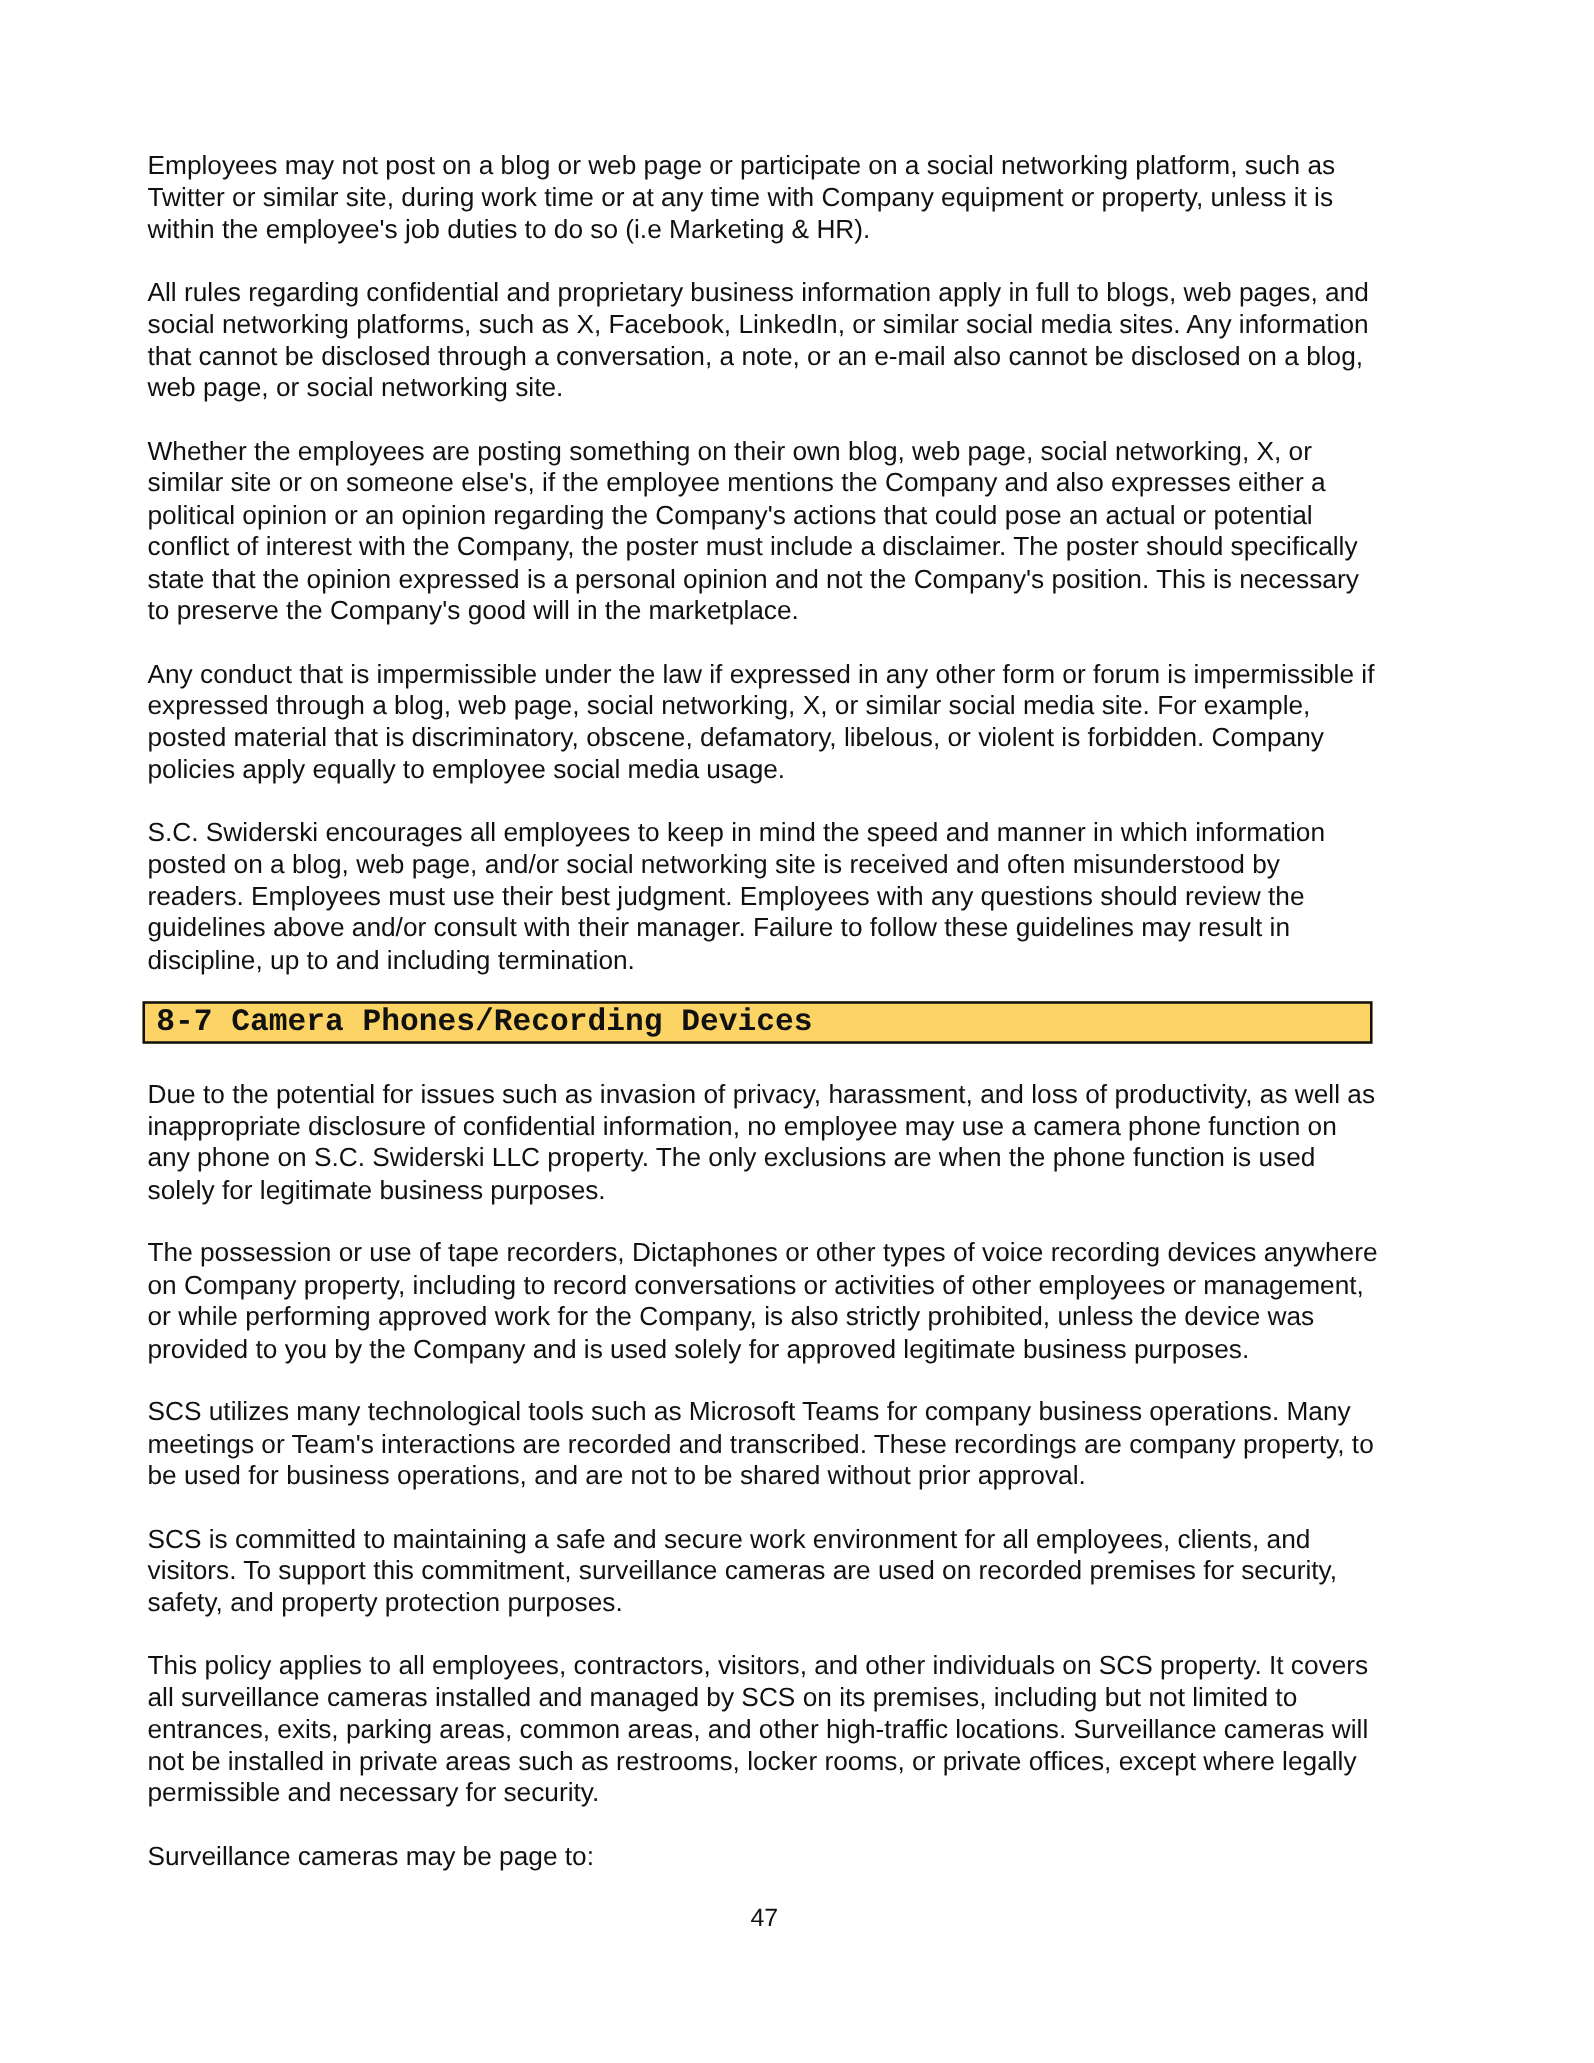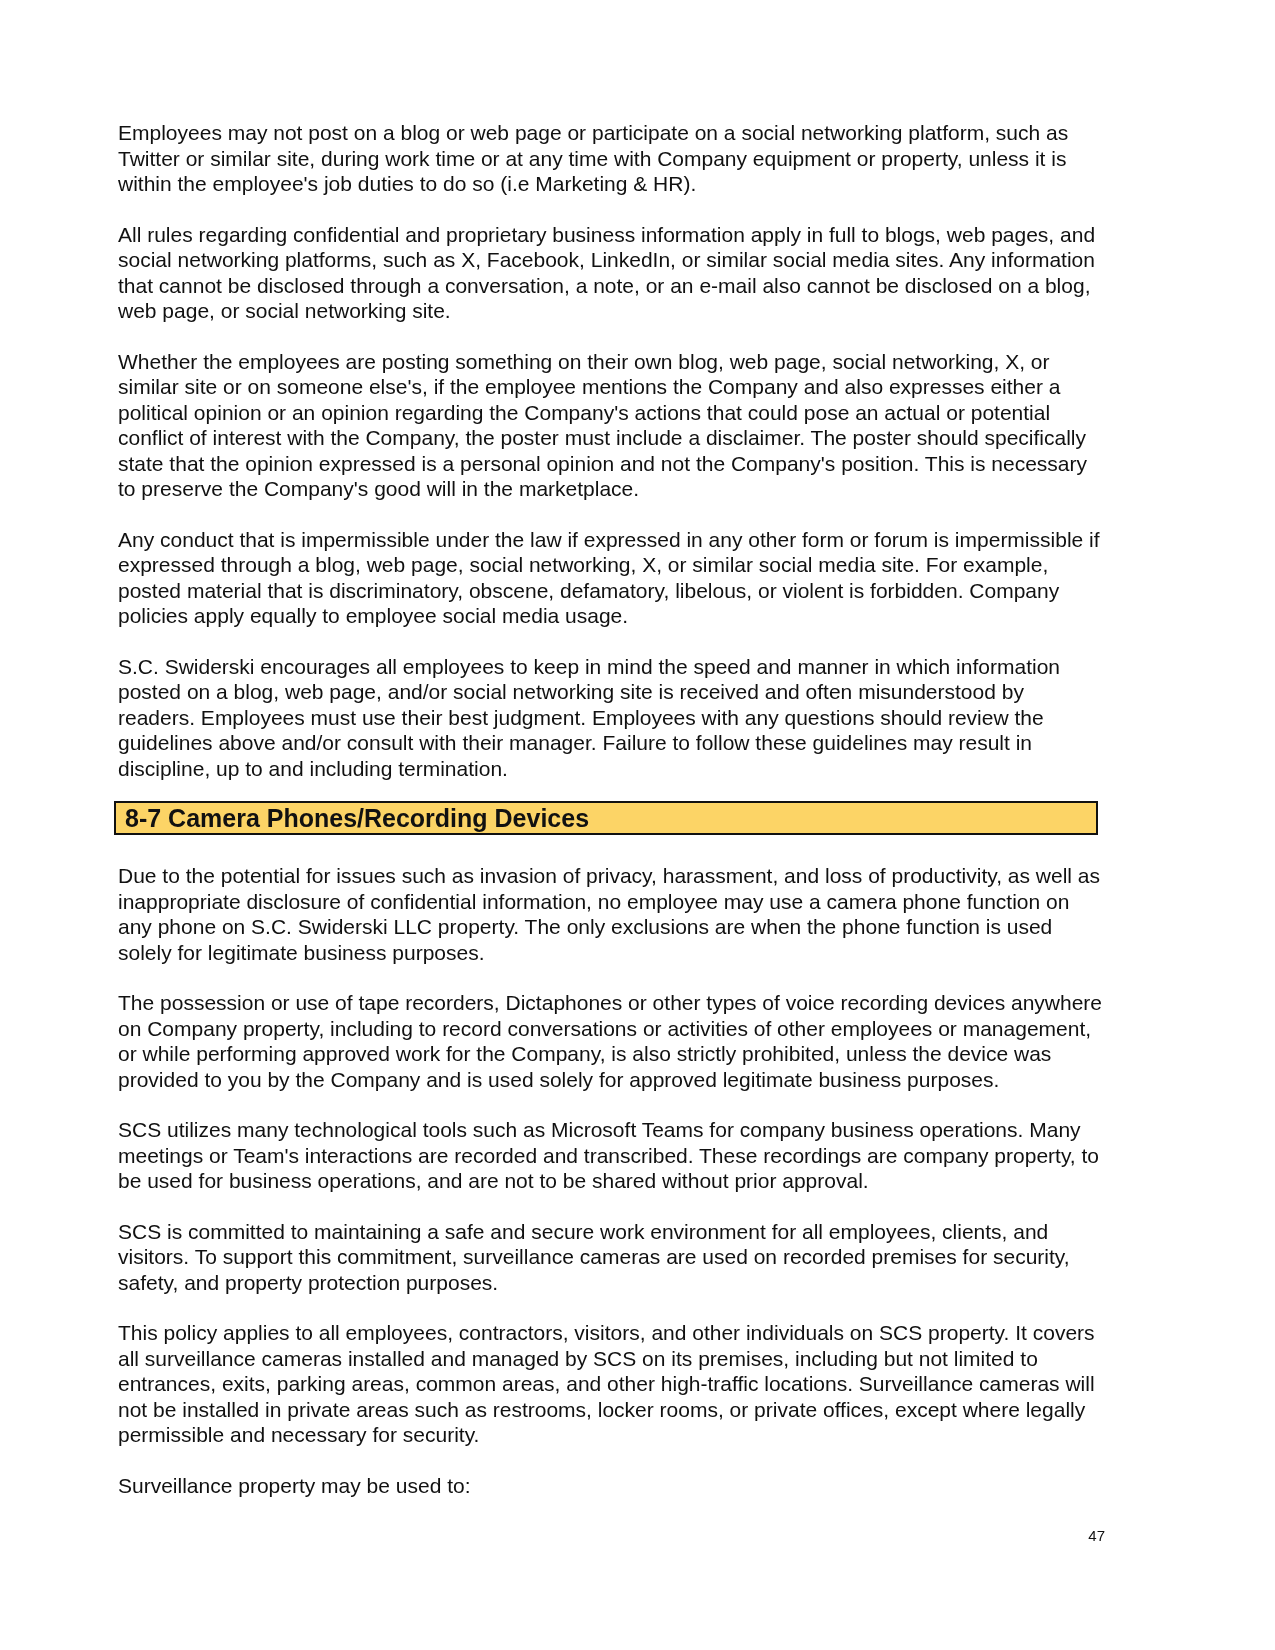--- a/index.html
+++ b/index.html
@@ -30,25 +30,26 @@
     margin: -5px 0 28px -4px;
     height: 34px;
     line-height: 30px;
     background: #fcd466;
     border: 2px solid #111111;
     font-size: 25px;
     font-weight: bold;
     padding: 0 0 0 9px;
     white-space: nowrap;
     overflow: hidden;
+    font-family: Liberation Mono, monospace;
   }
   .page-number {
     margin-top: 2px;
-    text-align: right;
-    font-size: 15px;
+    text-align: center;
+    font-size: 20px;
     line-height: 25.5px;
   }
 </style>
 </head>
 <body>
 
 <div class="page">
   <div class="content">
     <p>Employees may not post on a blog or web page or participate on a social networking platform, such as Twitter or similar site, during work time or at any time with Company equipment or property, unless it is within the employee's job duties to do so (i.e Marketing &amp; HR).</p>
     <p>All rules regarding confidential and proprietary business information apply in full to blogs, web pages, and social networking platforms, such as X, Facebook, LinkedIn, or similar social media sites. Any information that cannot be disclosed through a conversation, a note, or an e-mail also cannot be disclosed on a blog, web page, or social networking site.</p>
@@ -58,17 +59,17 @@
 
     <div class="section-header">8-7 Camera Phones/Recording Devices</div>
 
     <p>Due to the potential for issues such as invasion of privacy, harassment, and loss of productivity, as well as inappropriate disclosure of confidential information, no employee may use a camera phone function on any phone on S.C. Swiderski LLC property. The only exclusions are when the phone function is used solely for legitimate business purposes.</p>
     <p>The possession or use of tape recorders, Dictaphones or other types of voice recording devices anywhere on Company property, including to record conversations or activities of other employees or management, or while performing approved work for the Company, is also strictly prohibited, unless the device was provided to you by the Company and is used solely for approved legitimate business purposes.</p>
     <p>SCS utilizes many technological tools such as Microsoft Teams for company business operations. Many meetings or Team's interactions are recorded and transcribed. These recordings are company property, to be used for business operations, and are not to be shared without prior approval.</p>
 
 
     <p>SCS is committed to maintaining a safe and secure work environment for all employees, clients, and visitors. To support this commitment, surveillance cameras are used on recorded premises for security, safety, and property protection purposes.</p>
     <p>This policy applies to all employees, contractors, visitors, and other individuals on SCS property. It covers all surveillance cameras installed and managed by SCS on its premises, including but not limited to entrances, exits, parking areas, common areas, and other high-traffic locations. Surveillance cameras will not be installed in private areas such as restrooms, locker rooms, or private offices, except where legally permissible and necessary for security.</p>
-    <p>Surveillance property may be used to:</p>
+    <p>Surveillance cameras may be page to:</p>
 
     <div class="page-number">47</div>
   </div>
 </div>
 
 </body></html>

